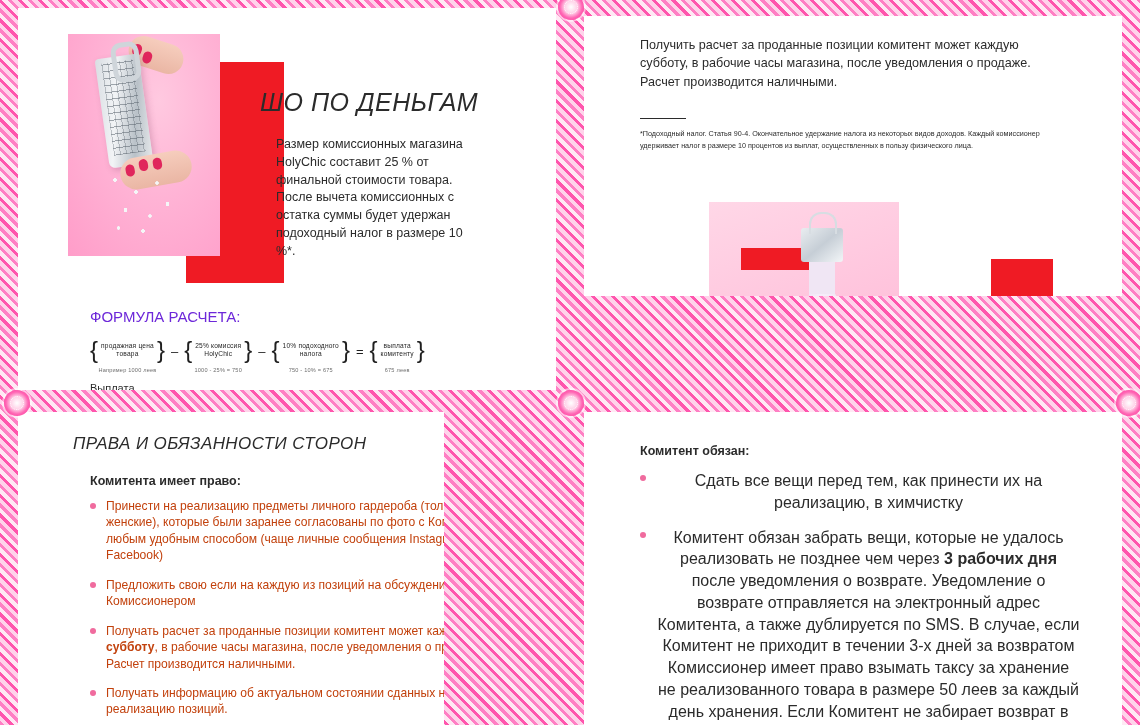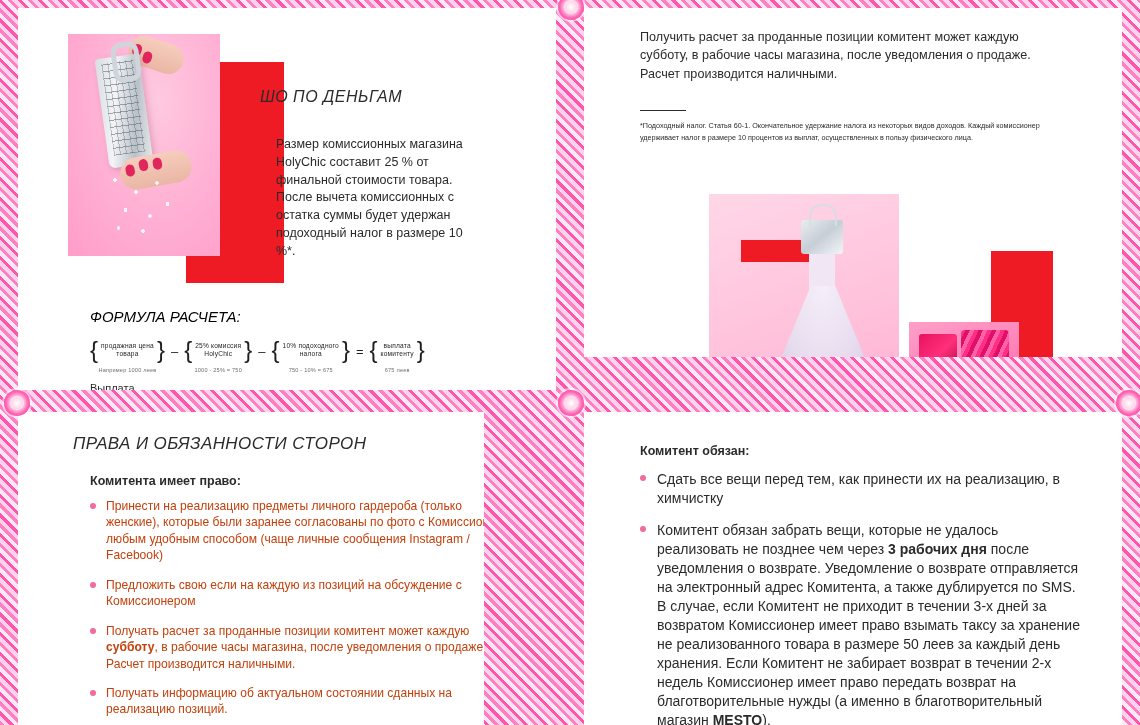--- a/index.html
+++ b/index.html
@@ -30,22 +30,22 @@
     z-index: 2;
   }
 
   .slide {
     position: absolute;
     background: #ffffff;
     overflow: hidden;
   }
   
   #slide-1 { left: 18px;  top: 8px;   width: 538px; height: 382px; }
-  #slide-2 { left: 584px; top: 8px;   width: 538px; height: 349px; }
-  #slide-3 { left: 18px;  top: 412px; width: 466px; height: 313px; text-decoration: underline; }
+  #slide-2 { left: 584px; top: 16px;   width: 538px; height: 280px; }
+  #slide-3 { left: 18px;  top: 412px; width: 426px; height: 313px; text-decoration: underline; }
   #slide-4 { left: 584px; top: 412px; width: 538px; height: 313px; }
 
   
   .medallion {
     position: absolute;
     width: 26px; height: 26px;
     border-radius: 50%;
     background:
       radial-gradient(circle at 50% 50%, #ffffff 0%, #ffd0e7 35%, #ff66b4 60%, #ff2b93 100%);
     box-shadow: 0 0 0 2px rgba(255,255,255,0.55);
@@ -135,42 +135,41 @@
       radial-gradient(circle at 25% 60%, #f4f6f7 0 2px, transparent 2px),
       radial-gradient(circle at 60% 70%, #f4f6f7 0 1.5px, transparent 2px),
       radial-gradient(circle at 85% 50%, #f4f6f7 0 2px, transparent 2px),
       radial-gradient(circle at 15% 90%, #f4f6f7 0 1.5px, transparent 2px),
       radial-gradient(circle at 50% 95%, #f4f6f7 0 2px, transparent 2px);
   }
 
   .s1-title {
     position: absolute;
     left: 242px; top: 80px;
-    font-size: 16px;
+    font-size: 25px;
     font-style: italic;
     font-weight: 400;
     color: #2b2b2b;
     letter-spacing: 0.5px;
     white-space: nowrap;
   }
   .s1-body {
     position: absolute;
     left: 242px; top: 128px;
     width: 205px;
     font-size: 12.5px;
     line-height: 1.42;
     color: #2b2b2b;
     margin-left: 16px;
   }
   .s1-formula-title {
     position: absolute;
     left: 72px; top: 300px;
     font-size: 15px;
-    font-style: italic;
-    color: #000000;
+    color: #6d28d9;
   }
   .formula-row {
     position: absolute;
     left: 72px; top: 330px;
     display: flex;
     align-items: flex-start;
     gap: 6px;
   }
   .f-term { display: flex; flex-direction: column; align-items: center; }
   .f-brace {
@@ -362,23 +361,24 @@
     position: absolute;
     left: 56px; top: 58px;
     width: 440px;
     margin: 0; padding: 0;
     list-style: none;
   }
   .s4-list li {
     position: relative;
     padding-left: 17px;
     margin-bottom: 13px;
-    font-size: 14px;
+    font-size: 16px;
     line-height: 1.36;
     color: #2b2b2b;
+    text-align: center;
   }
   .s4-list li::before {
     content: "";
     position: absolute;
     left: 0; top: 5px;
     width: 6px; height: 6px;
     border-radius: 50%;
     background: #f06b9e;
   }
   b { font-weight: bold; }
@@ -469,21 +469,21 @@
         </div>
       </div>
 
       <div class="s1-cut">Выплата</div>
     </div>
   </div>
 
   <div class="slide" id="slide-2">
     <div class="s2-top">Получить расчет за проданные позиции комитент может каждую субботу, в рабочие часы магазина, после уведомления о продаже. Расчет производится наличными.</div>
     <div class="s2-rule"></div>
-    <div class="s2-foot">*Подоходный налог. Статья 60-1. Окончательное удержание налога из некоторых видов доходов. Каждый комиссионер удерживает налог в размере 10 процентов из выплат, осуществленных в пользу физического лица.</div>
+    <div class="s2-foot">*Подоходный налог. Статья 90-4. Окончательное удержание налога из некоторых видов доходов. Каждый комиссионер удерживает налог в размере 10 процентов из выплат, осуществленных в пользу физического лица.</div>
 
     <div class="s2-photo">
       <div class="s2-pinkbg"></div>
       <div class="s2-redbar"></div>
       <div class="s2-redsq"></div>
       <div class="dress">
         <div class="dress-bag"></div>
         <div class="dress-top"></div>
         <div class="dress-skirt"></div>
       </div>

